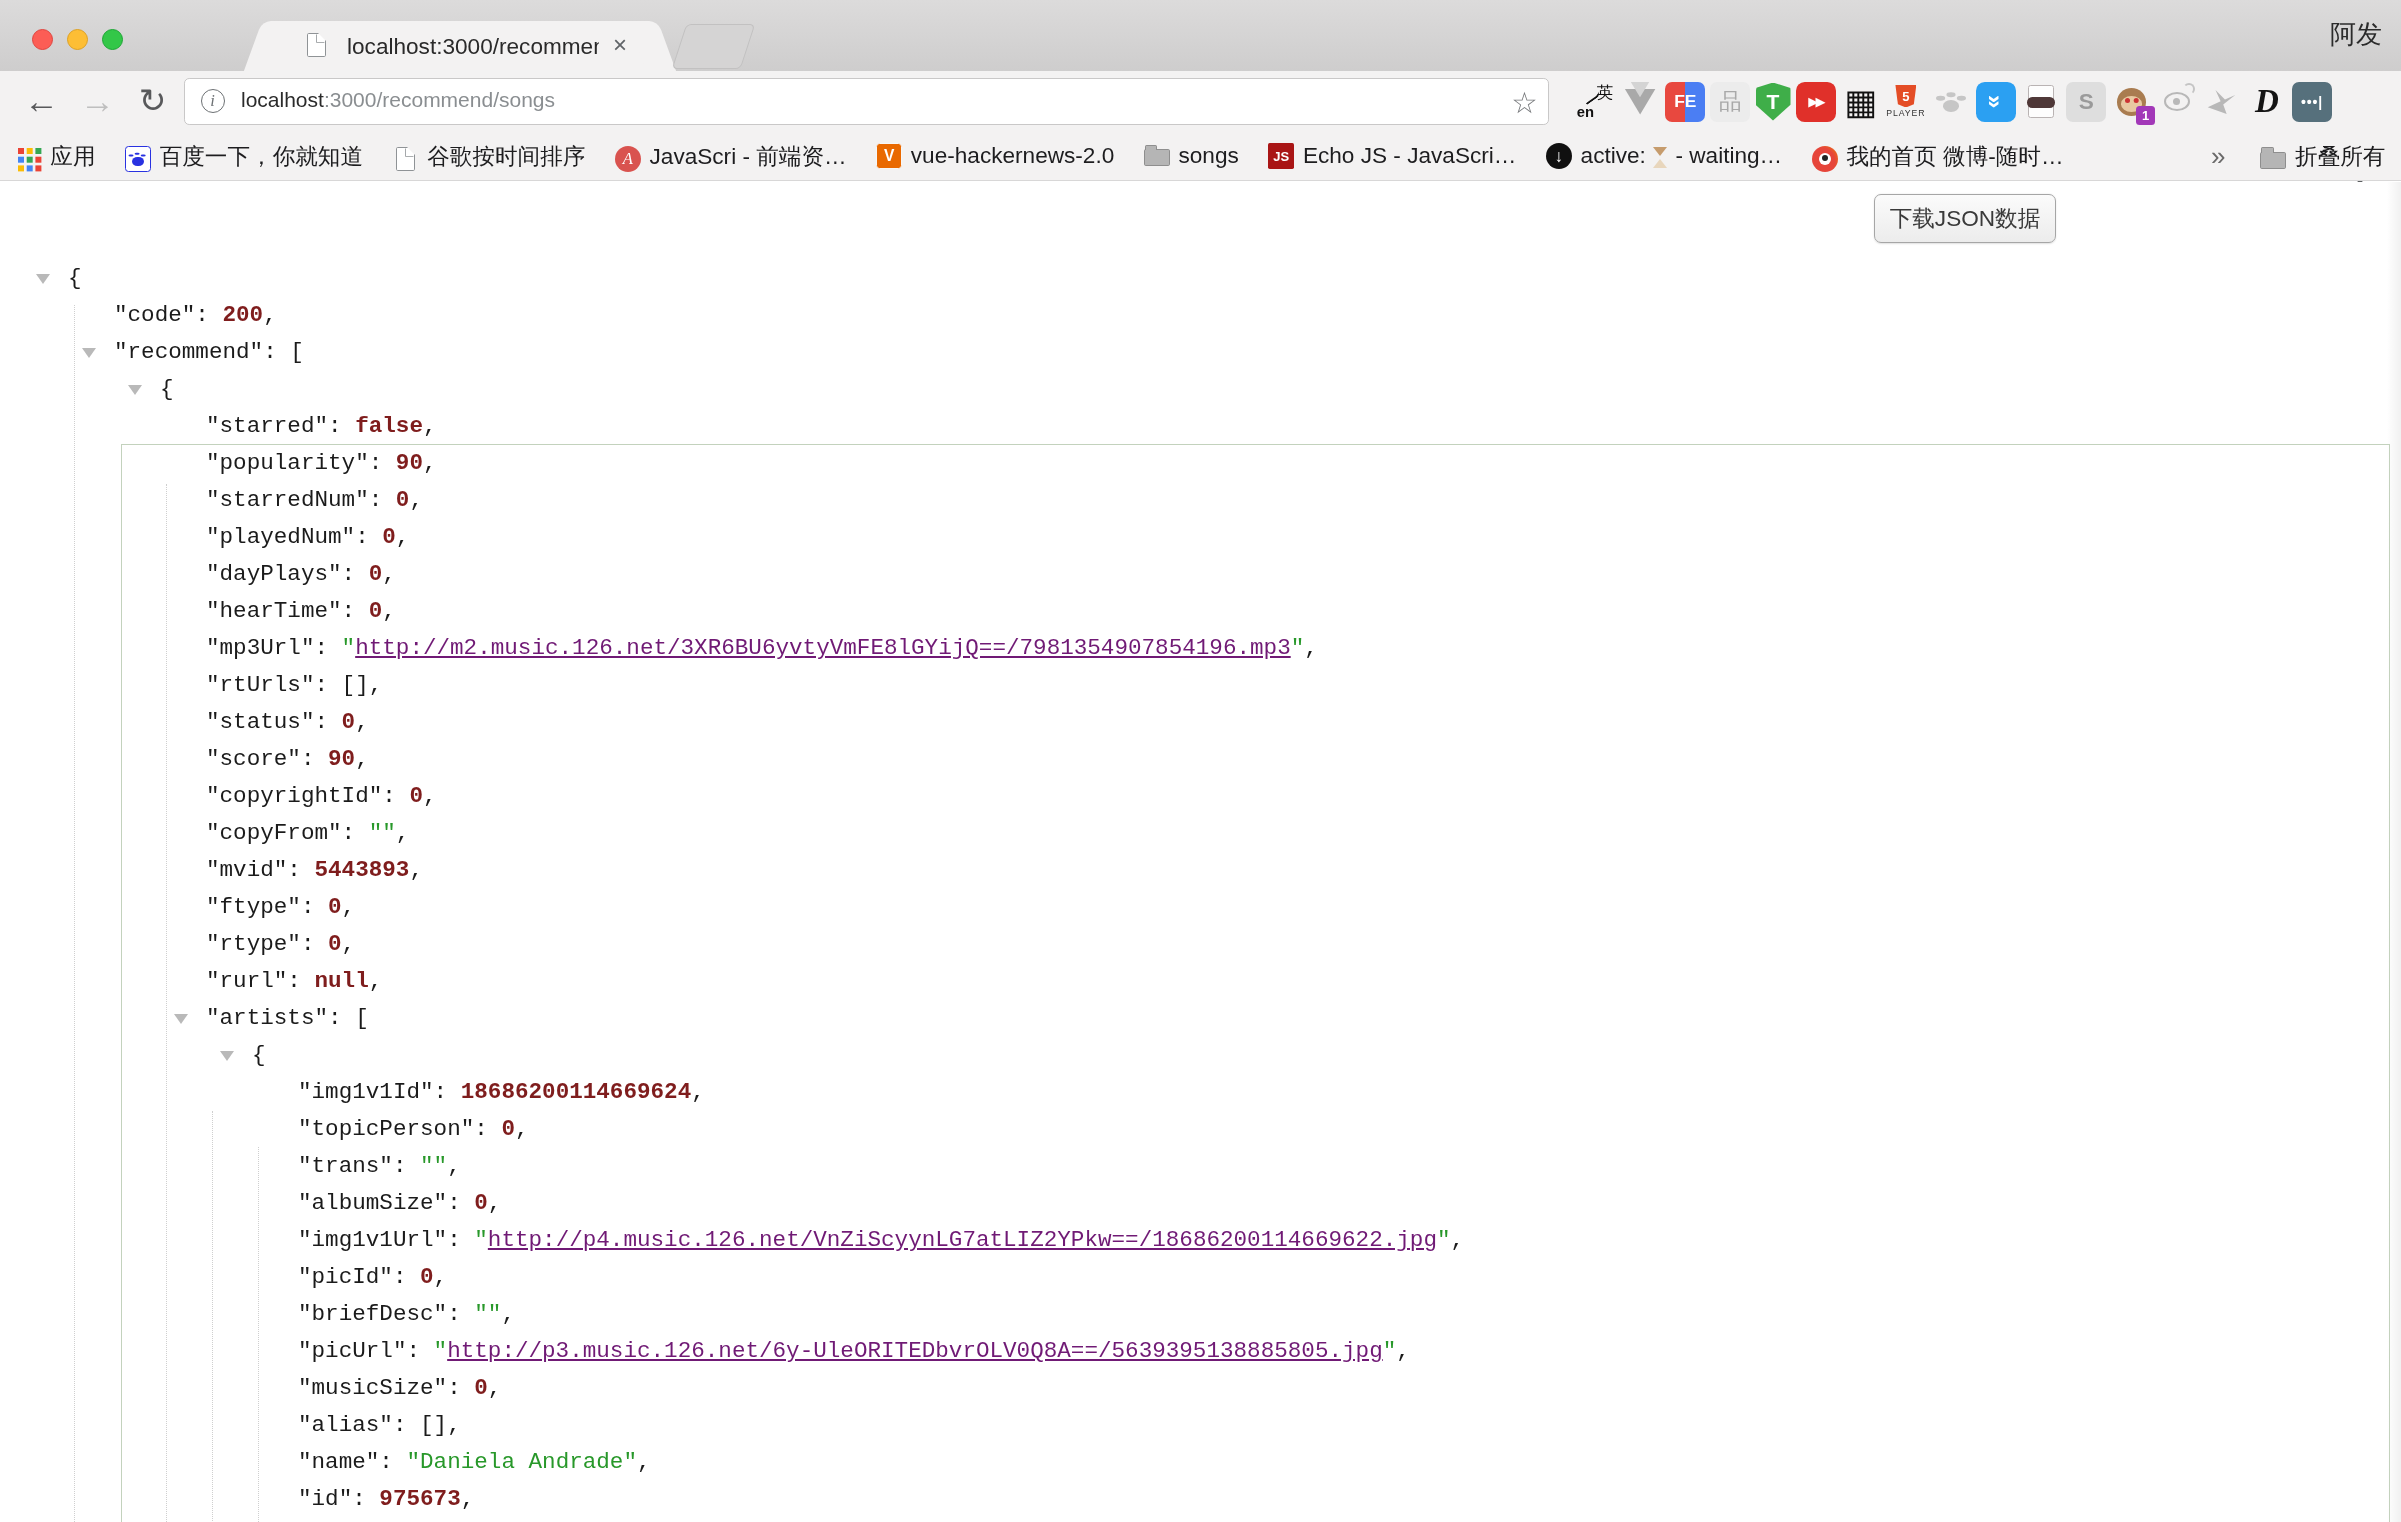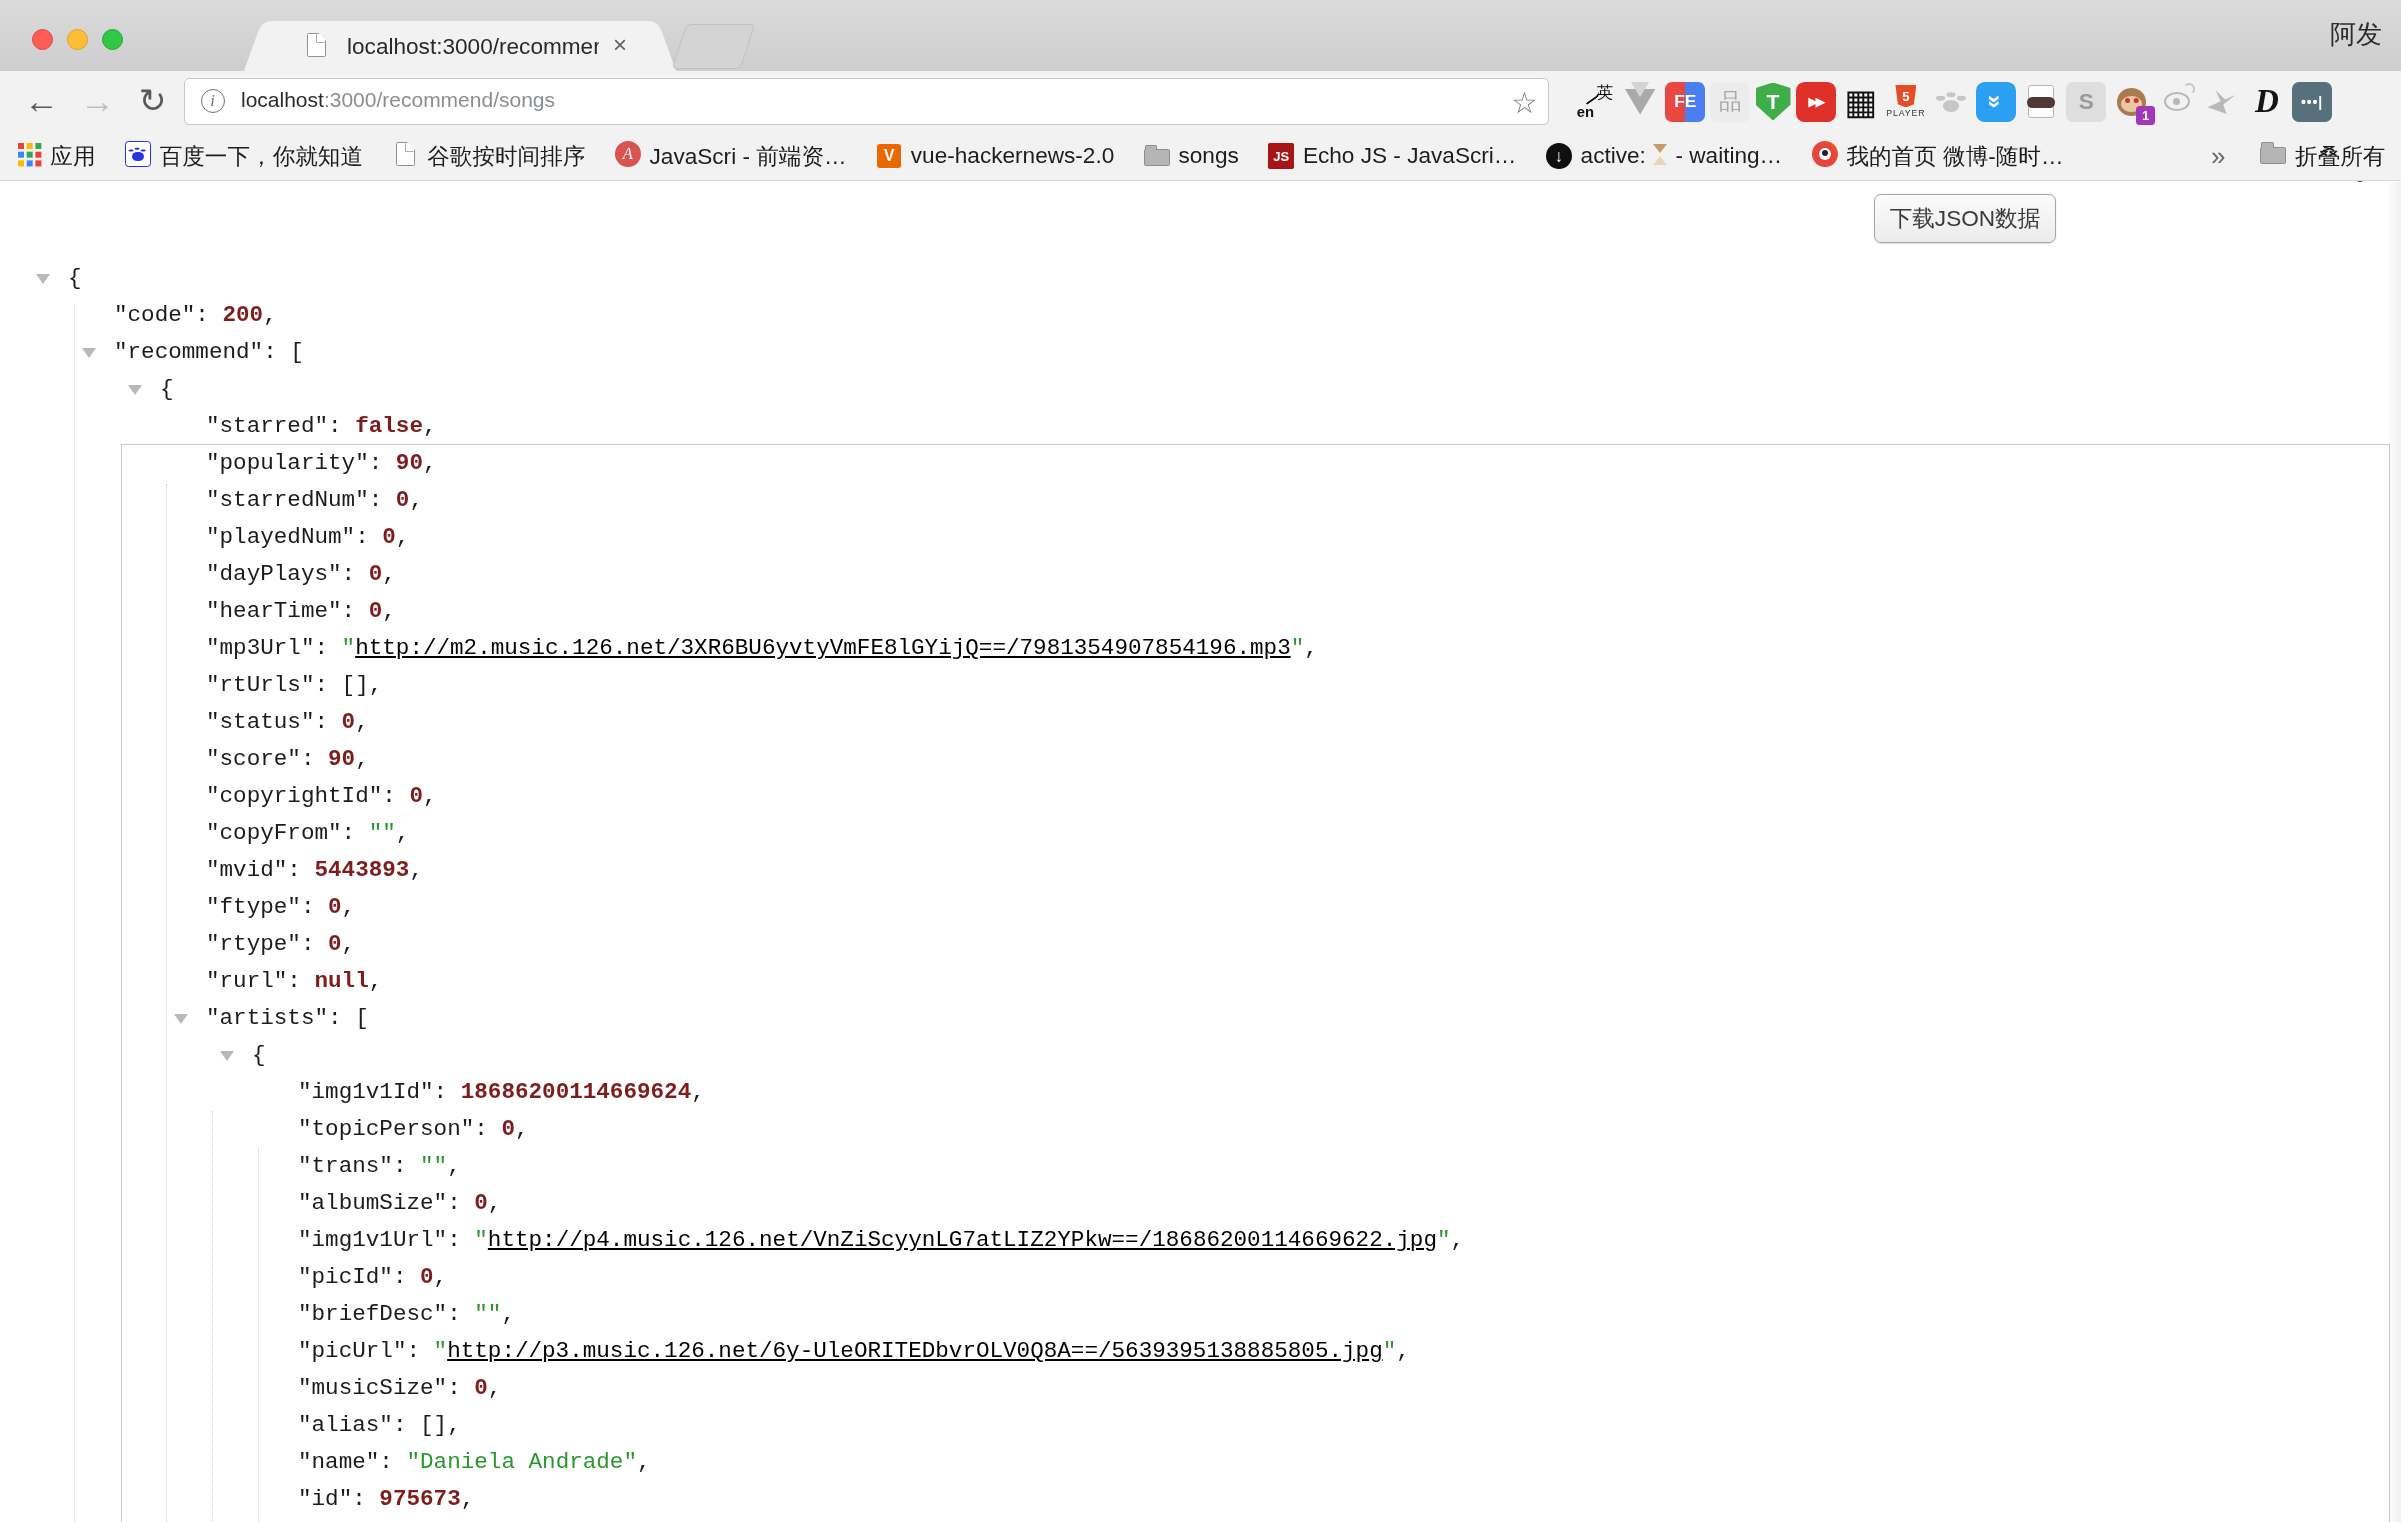--- a/index.html
+++ b/index.html
@@ -100,21 +100,21 @@
   .d-icon{font-family:"Liberation Serif",serif;font-weight:bold;font-style:italic;font-size:33px;color:#141414;}
   .password-icon{background:#56707c;border-radius:7px;color:#fff;font-weight:bold;font-size:14px;
            letter-spacing:0.9px;}
   .menu-icon { position:absolute; right:21px; top:82px; width:40px; height:40px; }
   .menu-icon .dot{position:absolute;left:17.4px;top:5.2px;width:6px;height:6px;border-radius:50%;background:#5b5e61;
            box-shadow:0 11.3px 0 #5b5e61, 0 22.6px 0 #5b5e61;}
 
   
   .bookmarks-bar { position:absolute; left:0; top:132px; width:2401px; height:49px; background:#f3f2f2;
                    border-bottom:1.7px solid #d8d7d7; display:flex; align-items:center; padding:0 15.6px; }
-  .bm { display:flex; align-items:flex-start; margin-right:29.5px; white-space:nowrap; }
+  .bm { display:flex; align-items:flex-end; margin-right:29.5px; white-space:nowrap; }
   .bm-label { font-size:22.6px; color:#1d1d1f; margin-left:8.7px; }
   .bm-ico { width:26px; height:26px; position:relative; display:flex; align-items:center; justify-content:center; }
   .apps-grid-icon .g{width:6px;height:6px;background:#ea4335;
       box-shadow:8.7px 0 0 #fbbc05,17.4px 0 0 #34a853,0 8.7px 0 #4285f4,8.7px 8.7px 0 #34a853,
                  17.4px 8.7px 0 #ea4335,0 17.4px 0 #fbbc05,8.7px 17.4px 0 #4285f4,17.4px 17.4px 0 #ea4335;
       margin:-15.6px 0 0 -15.6px;}
   .baidu-icon{border:1.7px solid #2932e1;border-radius:3.5px;background:#fff;}
   .baidu-icon .bp{width:11.3px;height:9.6px;border-radius:50%;background:#2932e1;
       box-shadow:-7px -6px 0 -3.5px #2932e1,-0.9px -7.8px 0 -3.5px #2932e1,5.2px -6px 0 -3.5px #2932e1;margin-top:6px;}
   .page-glyph{width:19px;height:24px;background:#fff;border:1.7px solid #8f9396;border-radius:1.7px;position:relative;}
@@ -170,21 +170,21 @@
   .g2 { left:166px; top:224px;  height:1038px; }
   .g3 { left:212px; top:851px;  height:412px; }
   .g4 { left:258px; top:887px; height:375px; }
   .json-tree { position:absolute; left:0; top:0; width:2401px; }
   .jline { height:37px; line-height:37px; position:relative; white-space:nowrap; }
   .tri { position:absolute; top:14px; width:0; height:0; border-left:7.8px solid transparent;
          border-right:7.8px solid transparent; border-top:10.4px solid #b9b9b9; }
   .tok-key, .tok-punc { color:#1b1b1b; }
   .tok-num, .tok-kw { color:#7f1d1d; font-weight:bold; }
   .tok-str { color:#28982a; }
-  .tok-link { color:#000000; text-decoration:underline; }
+  .tok-link { color:#701a75; text-decoration:underline; }
 </style>
 </head>
 <body>
 
 <div class="titlebar">
   <div class="traffic t-red"></div>
   <div class="traffic t-yellow"></div>
   <div class="traffic t-green"></div>
 
   <div class="tab">

